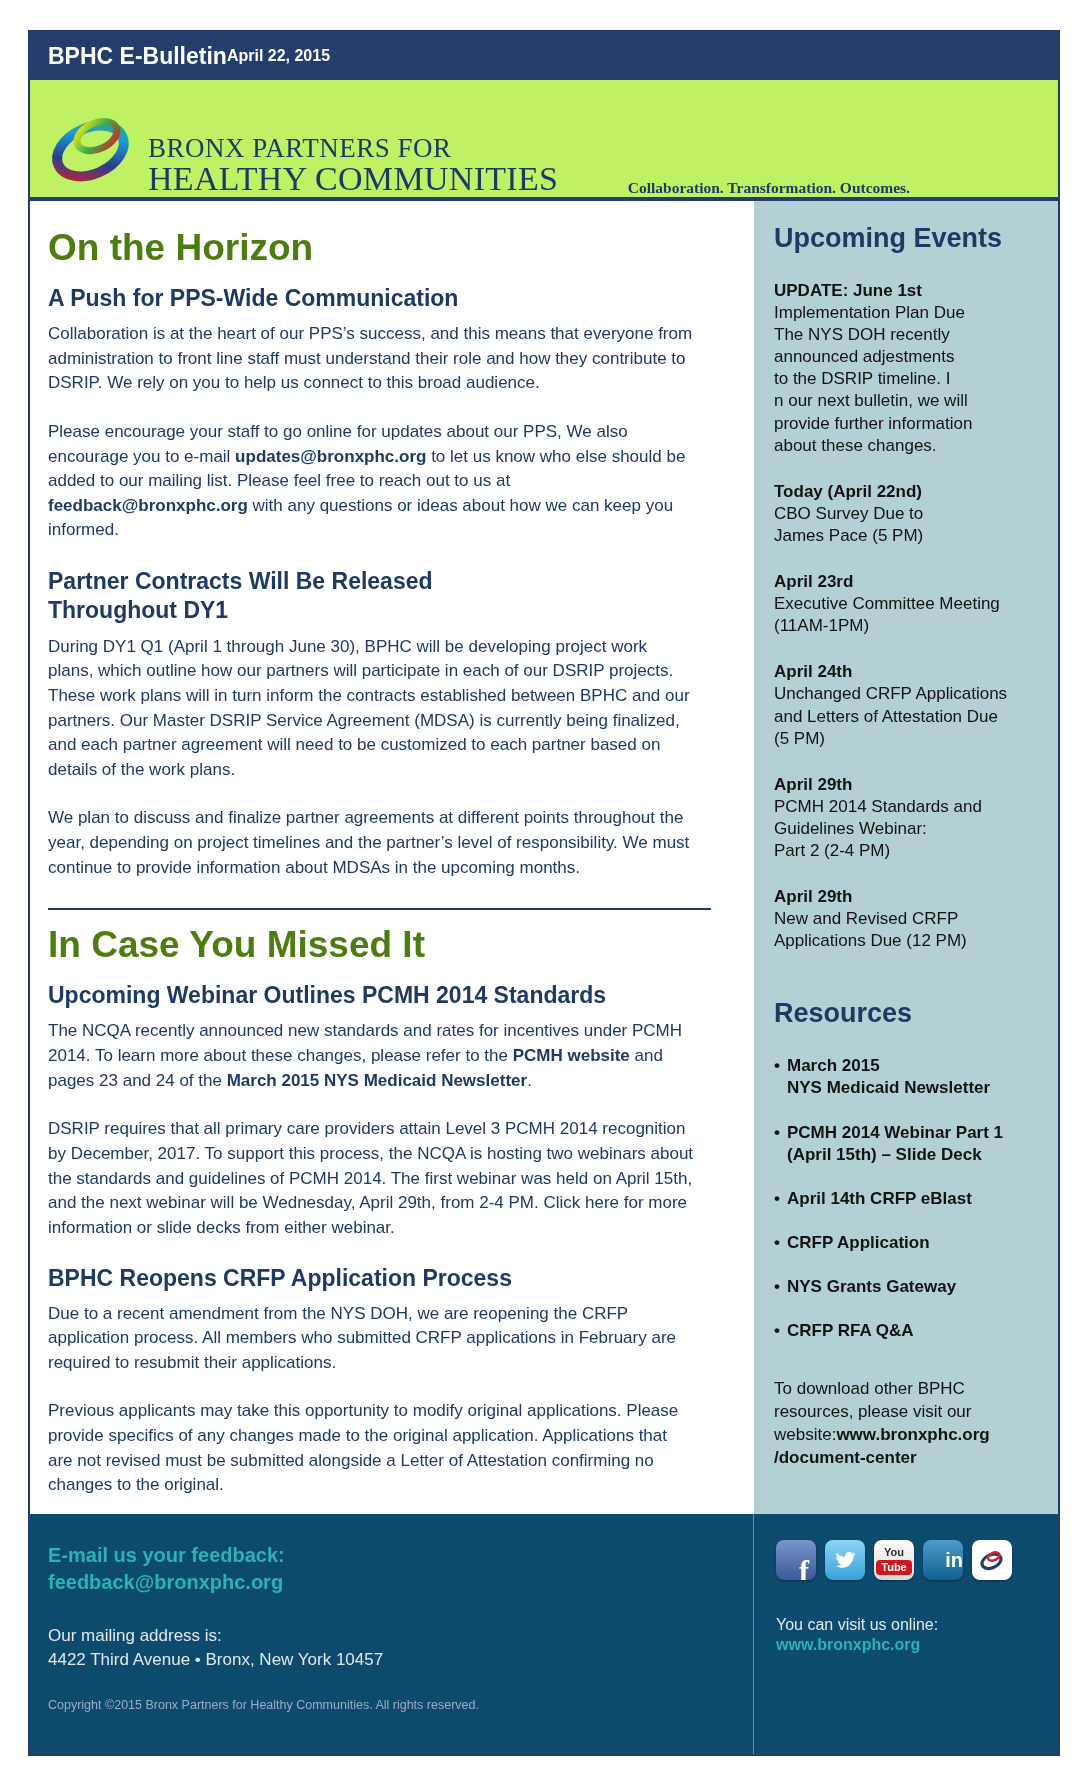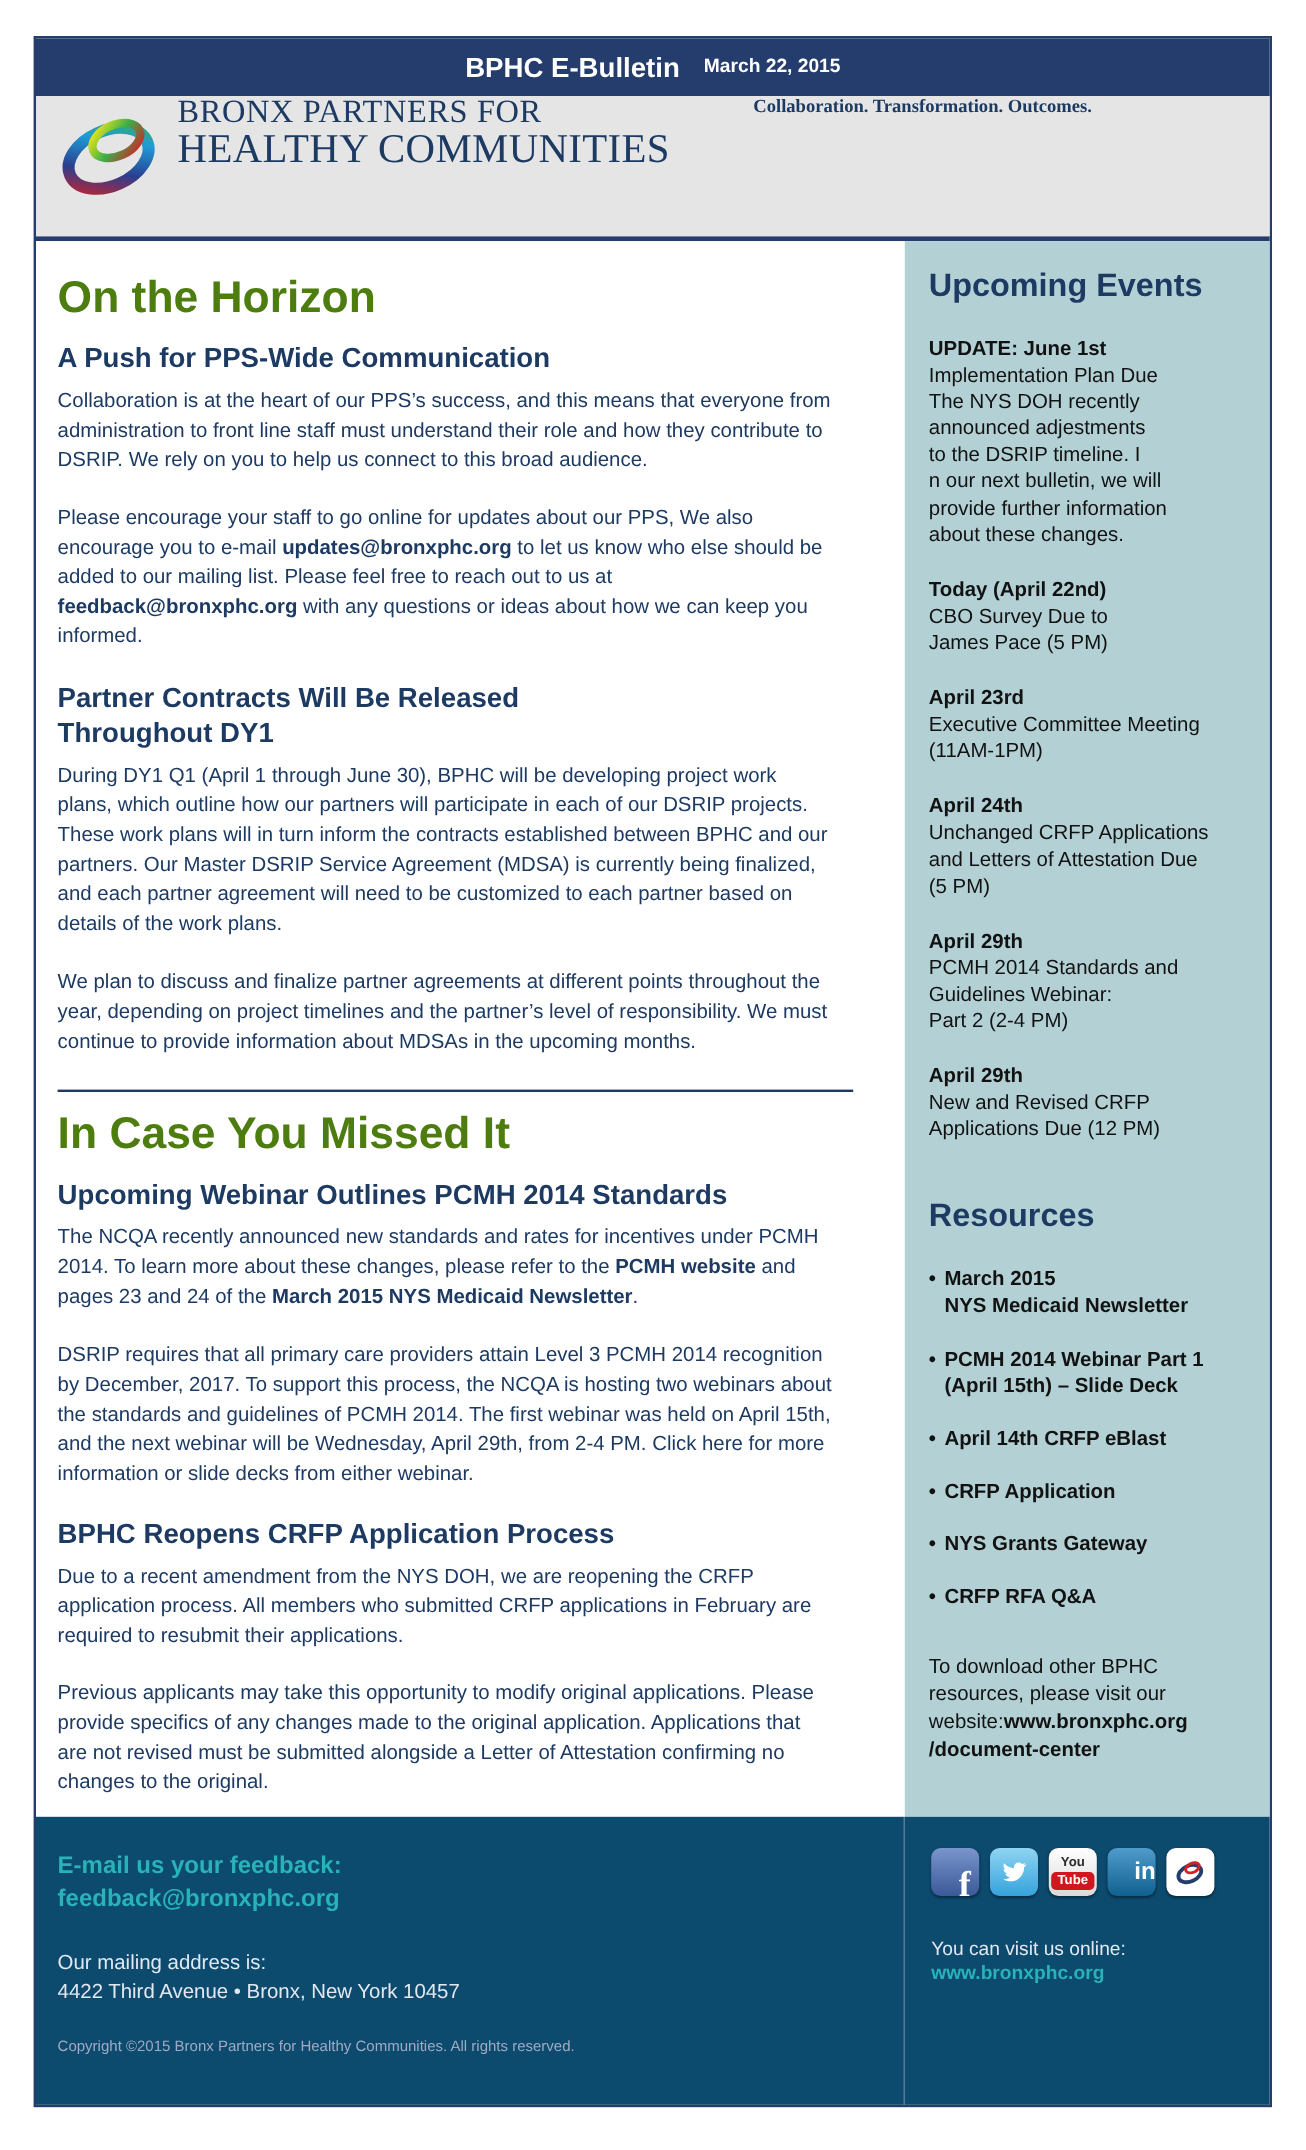--- a/index.html
+++ b/index.html
@@ -1,25 +1,25 @@
 <!DOCTYPE html>
 <html><head>
 <meta charset="utf-8">
 <style>
   html,body{margin:0;padding:0;background:#ffffff;}
   body{width:1088px;height:1792px;position:relative;font-family:"Liberation Sans",sans-serif;color:#1d3a63;}
   .page{position:absolute;left:28px;top:30px;width:1032px;height:1726px;border:2px solid #243d6d;box-sizing:border-box;display:flex;flex-direction:column;background:#fff;}
 
   
-  .topbar{height:48px;background:#243d6d;display:flex;align-items:center;justify-content:center;padding:0 18px;flex:0 0 auto;gap:20px;}
+  .topbar{height:48px;background:#243d6d;display:flex;align-items:center;justify-content:flex-start;padding:0 18px;flex:0 0 auto;}
   .topbar-title{color:#fff;font-size:23px;font-weight:bold;}
   .topbar-date{color:#fff;font-size:16px;font-weight:bold;}
 
   
-  .brand{height:117px;background:#e5e5e5;display:flex;align-items:flex-start;padding:0 0 0 14px;flex:0 0 auto;}
+  .brand{height:117px;background:#bef264;display:flex;align-items:flex-end;padding:0 0 0 14px;flex:0 0 auto;}
   .brand-logo{flex:0 0 auto;margin-top:2px;}
   .wordmark{font-family:"Liberation Serif",serif;color:#1d3a63;margin-left:8px;line-height:1.02;}
   .wordmark .l1{font-size:27px;letter-spacing:.5px;}
   .wordmark .l2{font-size:34px;letter-spacing:.3px;}
   .tagline{font-family:"Liberation Serif",serif;font-weight:bold;font-size:15.5px;color:#1d3a63;margin-left:auto;padding-right:148px;}
 
   .rule{height:4px;background:#243d6d;flex:0 0 auto;}
 
   
   .content{display:flex;height:1313px;flex:0 0 auto;}
@@ -64,21 +64,21 @@
   .visit{color:#e3e8f0;font-size:16px;margin-top:34px;line-height:1.4;}
   .site{color:#29b2b8;font-size:16px;font-weight:bold;}
 </style>
 </head>
 <body>
 
 <div class="page">
 
   <div class="topbar">
     <div class="topbar-title">BPHC E-Bulletin</div>
-    <div class="topbar-date">March 22, 2015</div>
+    <div class="topbar-date">April 22, 2015</div>
   </div>
 
   <div class="brand">
     <div class="brand-logo">
       <svg width="96" height="92" viewBox="0 0 96 92">
         <defs>
           <linearGradient id="lg1" x1="0" y1="1" x2="1" y2="0">
             <stop offset="0" stop-color="#d42027"></stop>
               <stop offset="0.35" stop-color="#2a3f8f"></stop>
             <stop offset="0.7" stop-color="#1e9cd7"></stop>

